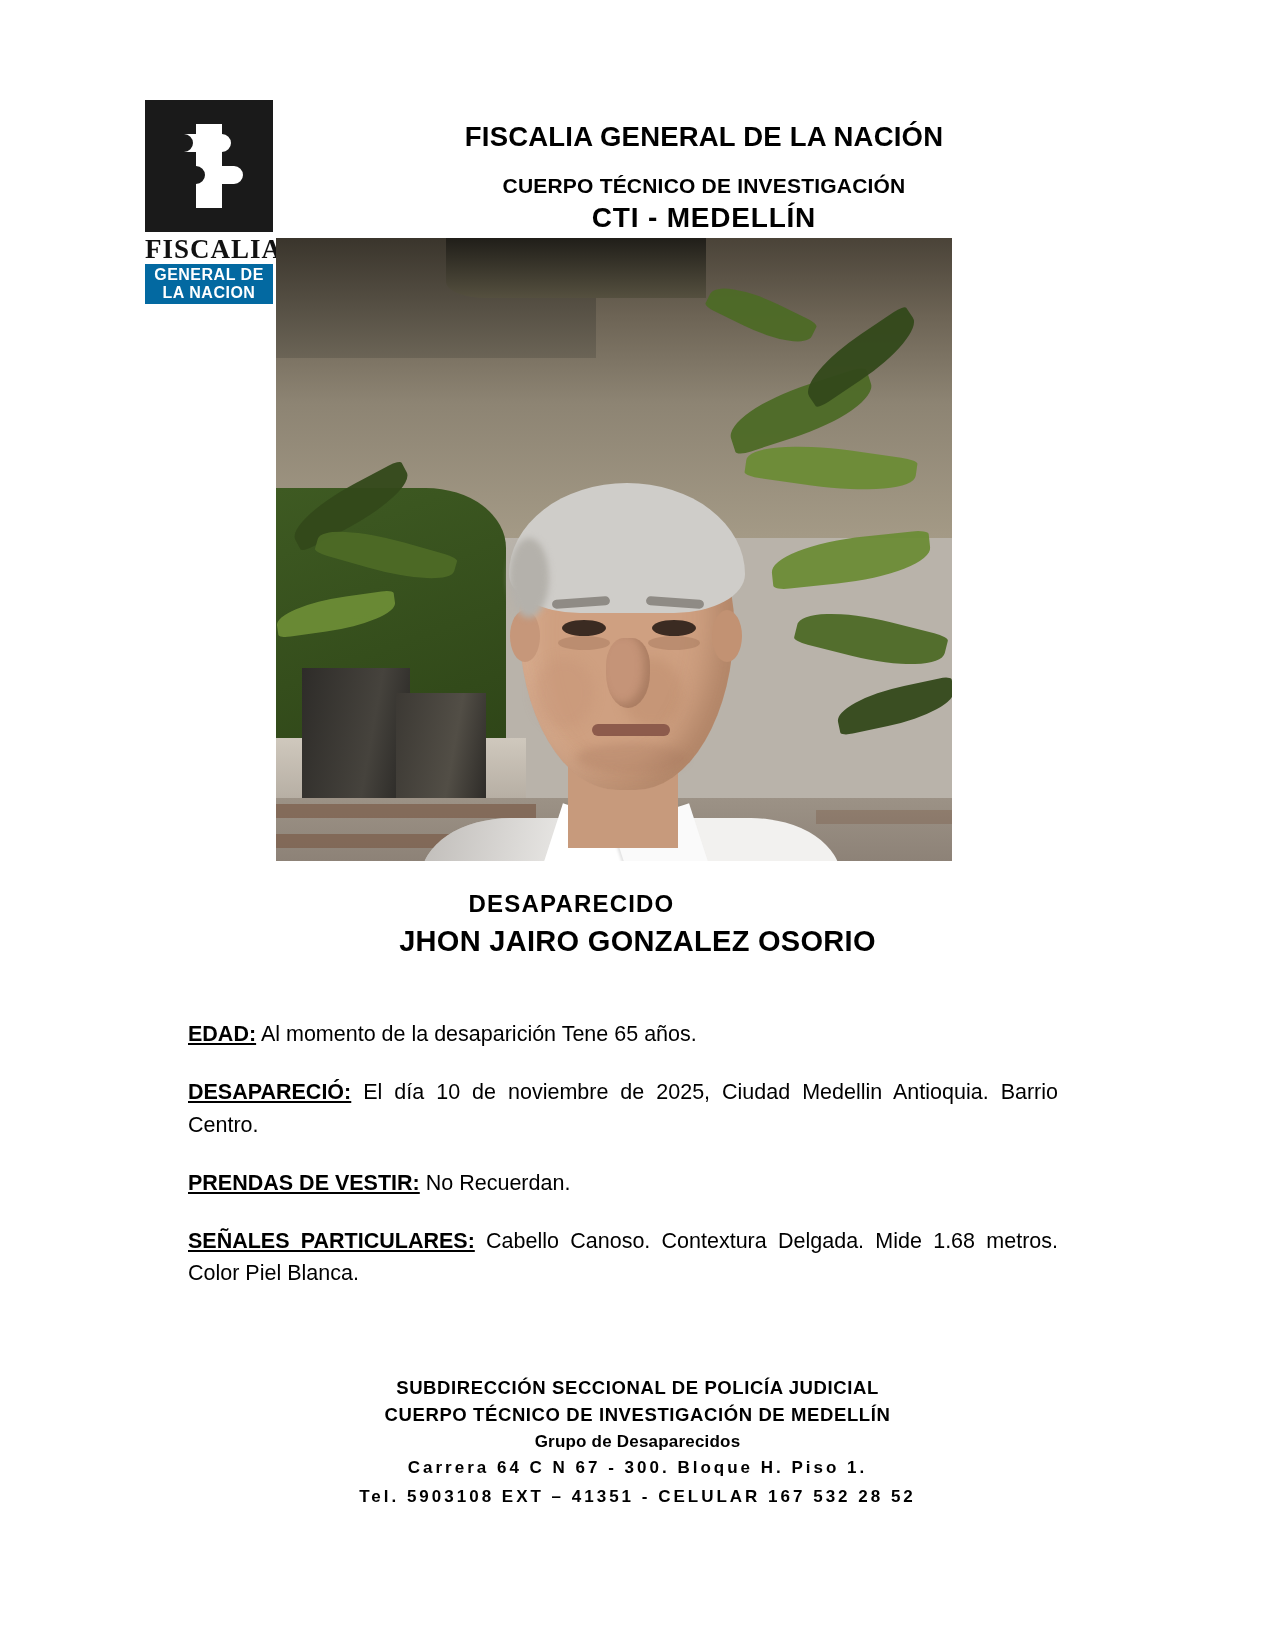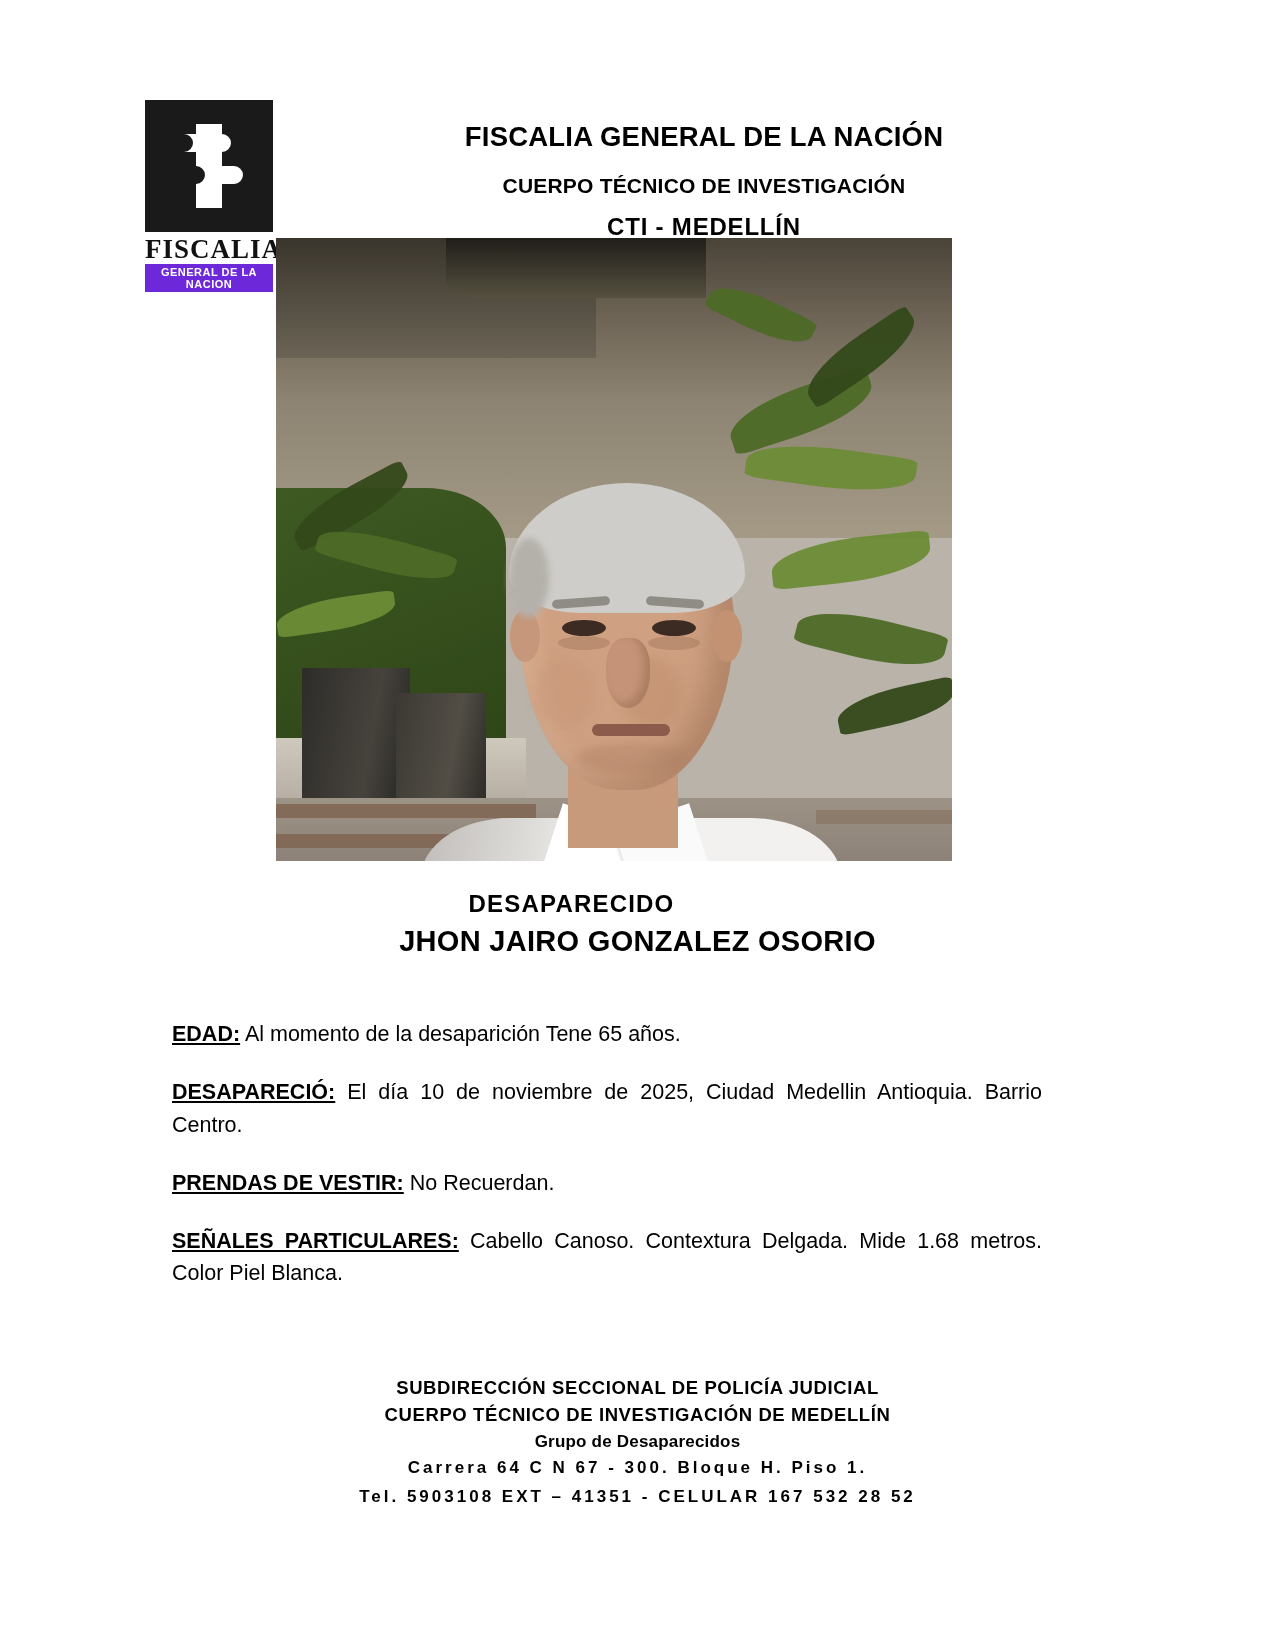--- a/index.html
+++ b/index.html
@@ -56,23 +56,23 @@
   }
   .logo-word .l1 {
     font-family: "Liberation Serif", serif;
     font-weight: bold;
     font-size: 27px;
     letter-spacing: 1px;
     color: #111;
     line-height: 1.05;
   }
   .logo-word .l2 {
-    background: #6d28d9;
+    background: #0369a1;
     color: #ffffff;
-    font-size: 11px;
+    font-size: 16px;
     font-weight: bold;
     letter-spacing: 0.5px;
     padding: 2px 0 2px 0;
     margin-top: 1px;
   }
 
   .header-titles {
     position: absolute;
     left: 283px;
     top: 20px;
@@ -86,25 +86,25 @@
     line-height: 1.22;
   }
   .title-2 {
     font-size: 21px;
     font-weight: bold;
     letter-spacing: 0.2px;
     line-height: 1.3;
     margin-top: 18px;
   }
   .title-3 {
-    font-size: 24px;
+    font-size: 28px;
     font-weight: bold;
     letter-spacing: 0.8px;
     line-height: 1.3;
-    margin-top: 12px;
+    margin-top: 1px;
   }
   .title-4 {
     font-size: 14.5px;
     font-weight: normal;
     letter-spacing: 0.3px;
     margin-top: 4px;
   }
 
   
   .photo-wrap {
@@ -244,21 +244,21 @@
     position: absolute;
     top: 925px; left: 0; width: 1275px;
     text-align: center;
     font-size: 29px;
     font-weight: bold;
     letter-spacing: 0.3px;
   }
 
   .details {
     position: absolute;
-    left: 172px;
+    left: 188px;
     top: 1018px;
     width: 870px;
   }
   .para {
     font-size: 21.5px;
     line-height: 1.5;
     text-align: justify;
     margin: 0 0 26px 0;
   }
   .para:last-child { margin-bottom: 0; }

